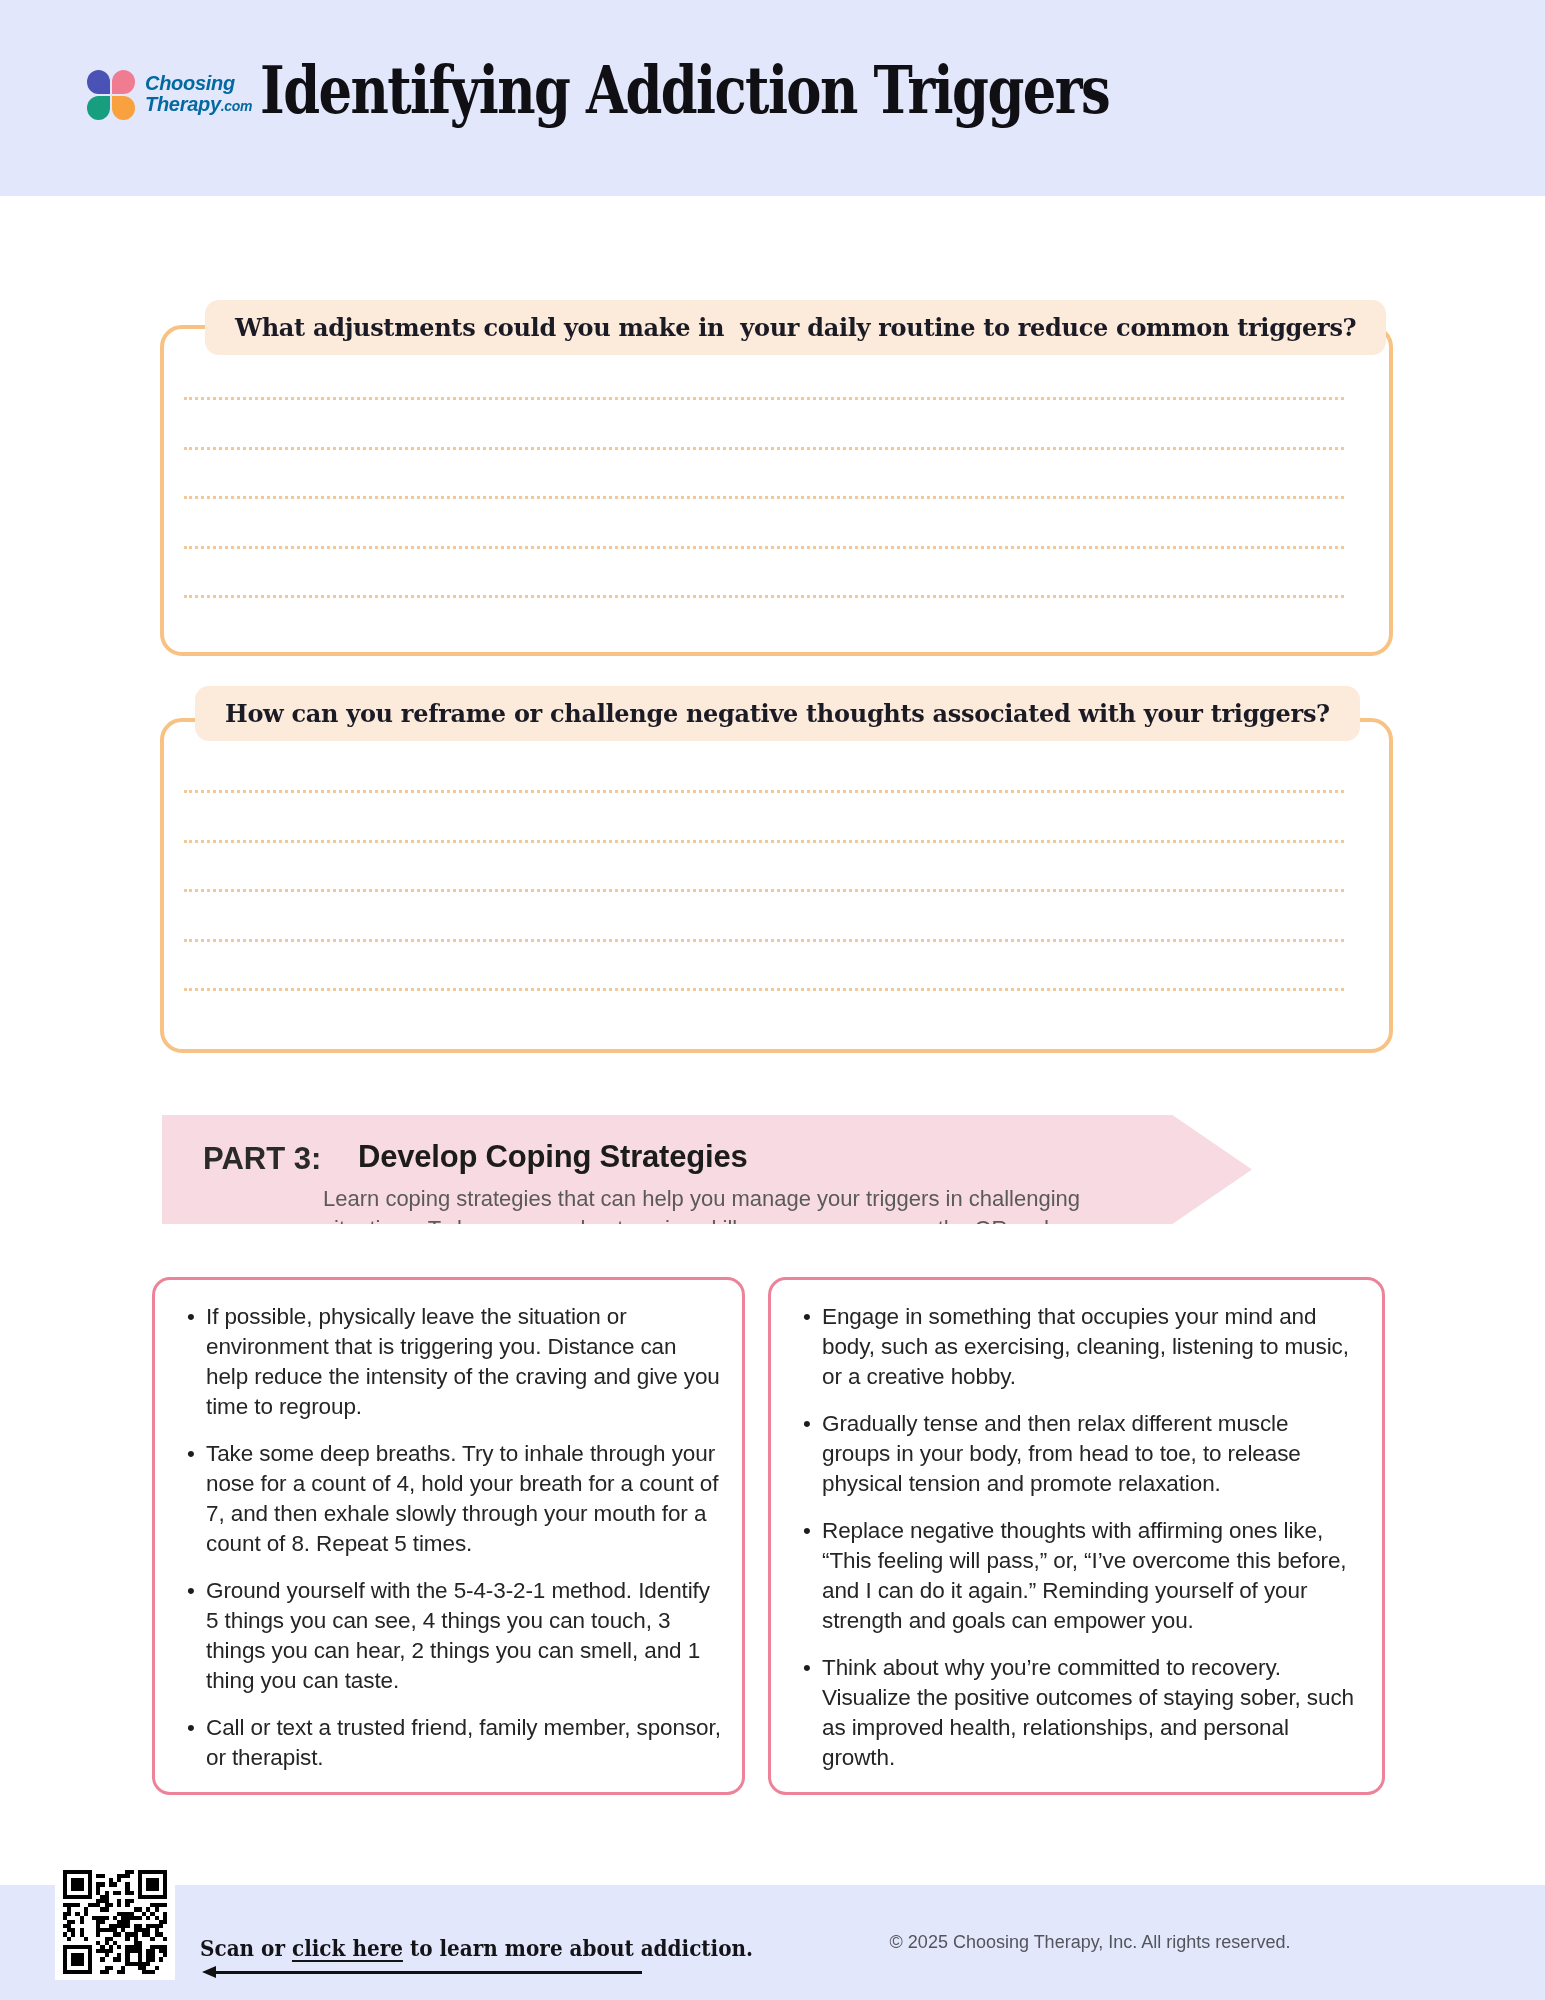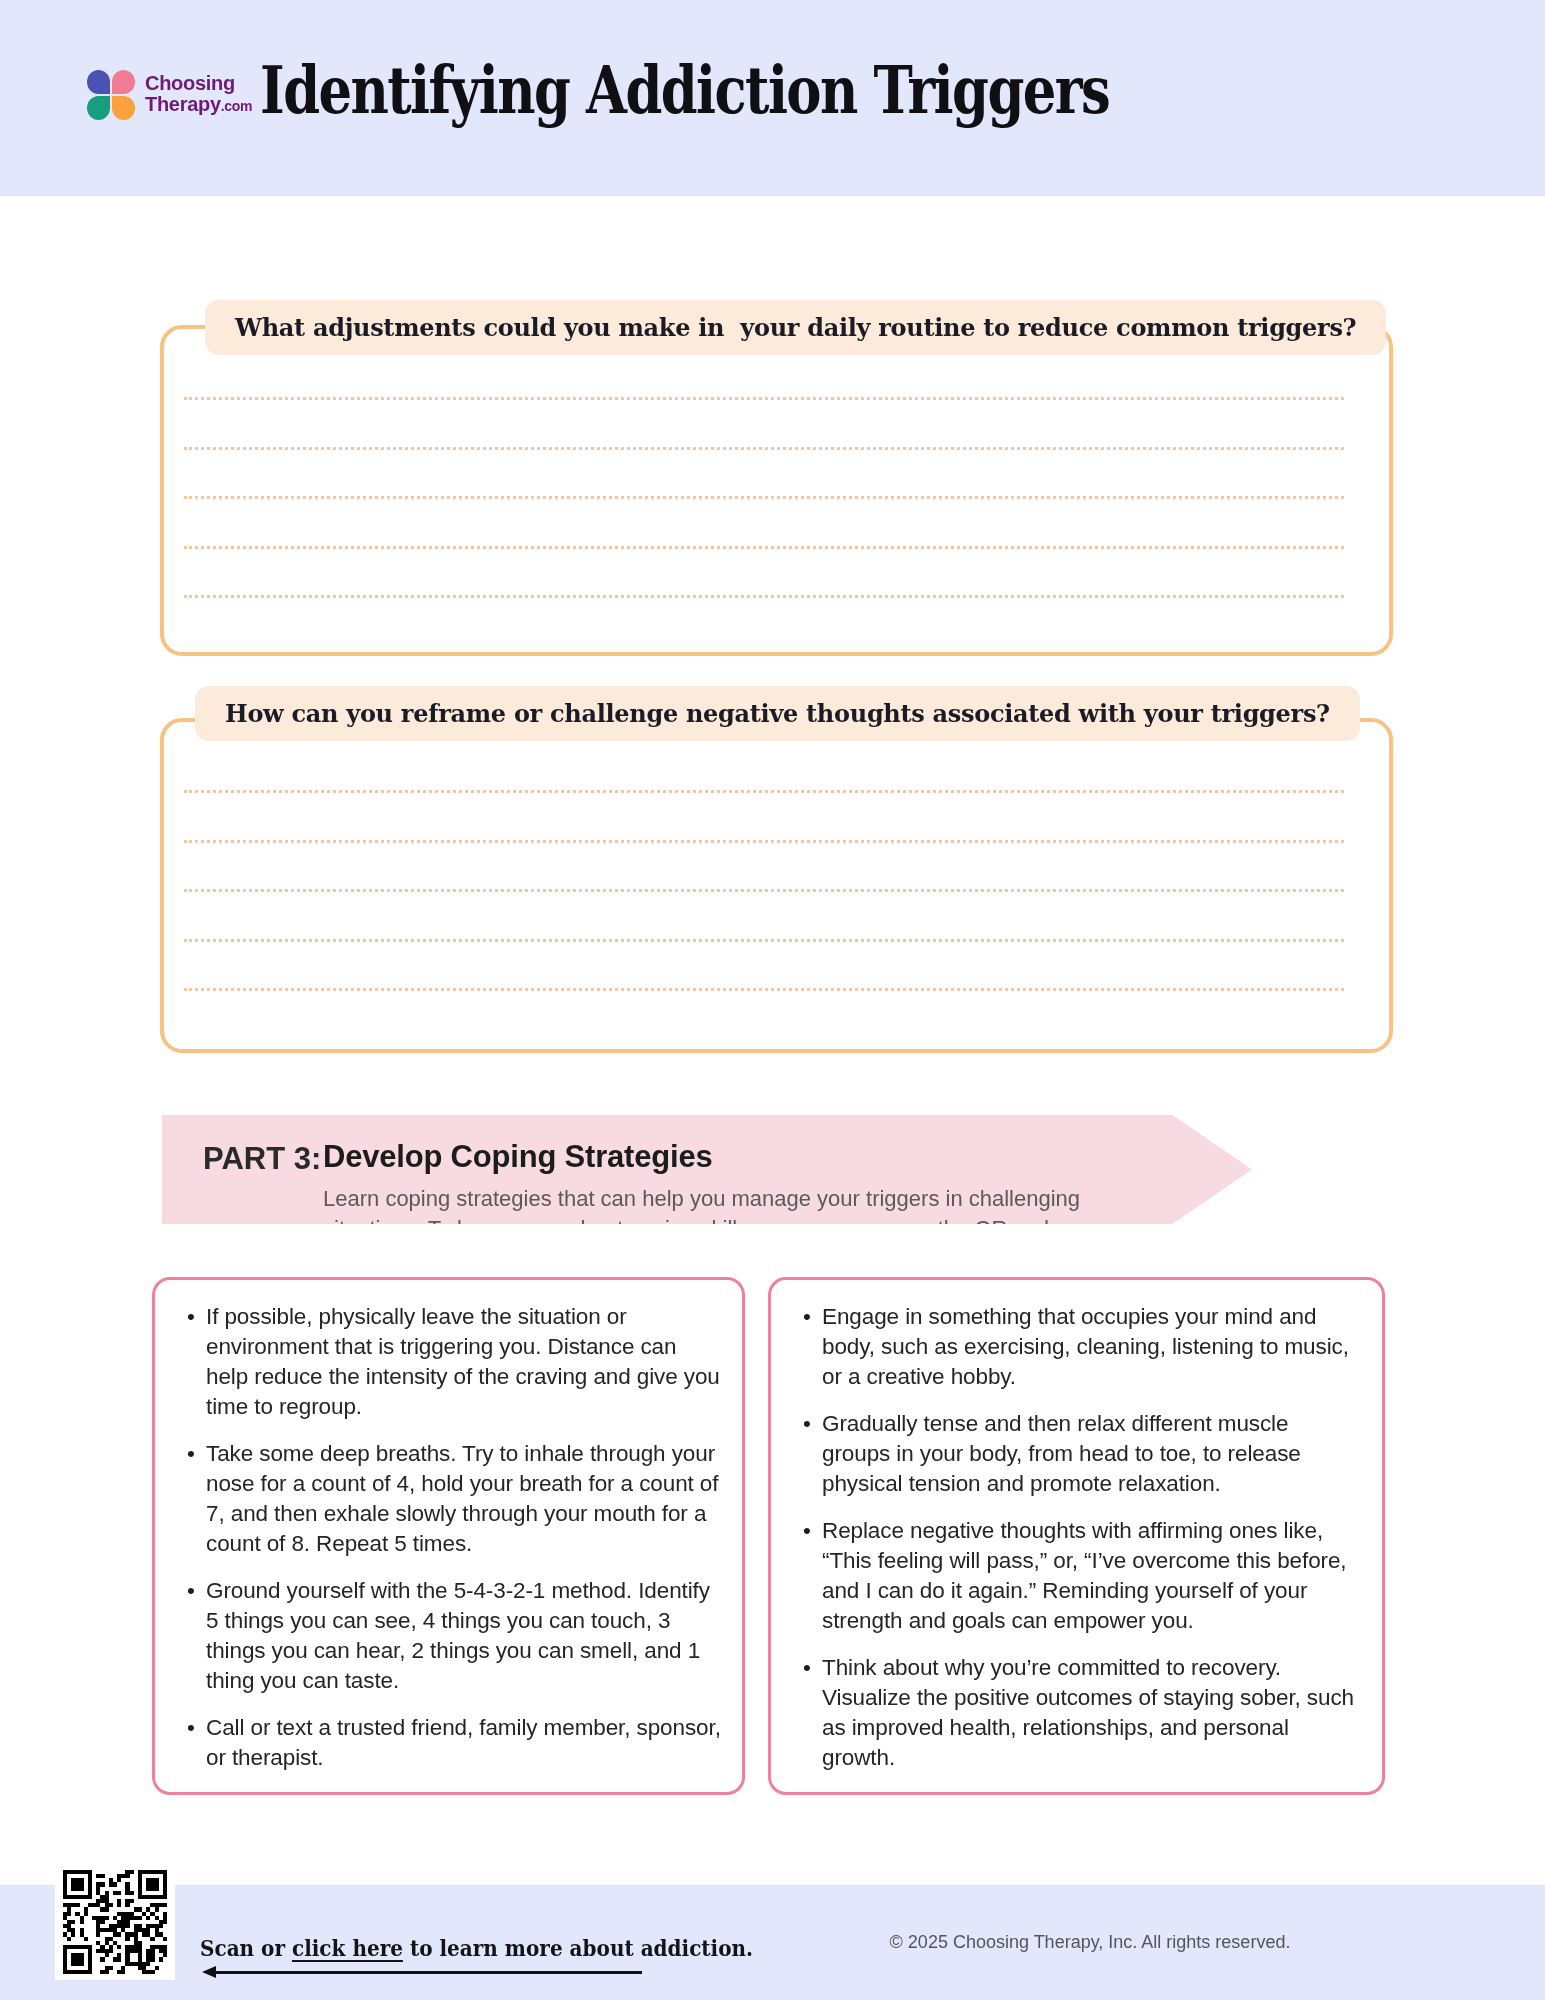--- a/index.html
+++ b/index.html
@@ -8,21 +8,21 @@
 
   
   .band{position:absolute;left:0;top:0;width:1545px;height:196px;background:#E3E7FB;}
   .logo{position:absolute;left:87px;top:70px;display:flex;align-items:center;gap:10px;}
   .logo-mark{position:relative;width:48px;height:50px;}
   .petal{position:absolute;width:23px;height:24px;}
   .petal.tl{left:0;top:0;background:#4A52B5;border-radius:55% 55% 0 55%;}
   .petal.tr{right:0;top:0;background:#F07C92;border-radius:55% 55% 55% 0;}
   .petal.bl{left:0;bottom:0;background:#169E7F;border-radius:55% 0 55% 55%;}
   .petal.br{right:0;bottom:0;background:#F9A13E;border-radius:0 55% 55% 55%;}
-  .logo-text{color:#701a75;font-weight:700;font-size:20px;line-height:21px;letter-spacing:-0.3px;}
+  .logo-text{color:#0369a1;font-weight:700;font-size:20px;line-height:21px;letter-spacing:-0.3px;font-style:italic;}
   .logo-text .com{font-size:14px;font-weight:700;}
   h1.title{position:absolute;left:130px;top:36px;width:1080px;margin:15px;text-align:center;
            font-family:"DejaVu Serif", serif;font-weight:700;font-size:66px;color:#101014;
            letter-spacing:-2px;white-space:nowrap;}
   h1.title .squish{display:inline-block;transform:scaleX(0.80);transform-origin:center;}
 
   
   .qbox{position:absolute;left:160px;width:1225px;border:4px solid #F7C283;border-radius:22px;background:#ffffff;}
   .qbox1{top:325px;height:323px;}
   .qbox2{top:718px;height:327px;}
@@ -32,21 +32,21 @@
   .qtab2{left:195px;top:686px;}
   .qtab span{font-family:"DejaVu Serif", serif;font-weight:700;font-size:24px;color:#1B1B26;
              letter-spacing:-0.3px;white-space:pre;}
   .qline{position:absolute;left:20px;right:45px;height:0;border-bottom:3px dotted #F2C89B;}
 
   
   .part-banner{position:absolute;left:162px;top:1115px;width:1090px;height:109px;background:#F8DAE2;
                clip-path:polygon(0 0, 92.7% 0, 100% 50%, 92.7% 100%, 0 100%);}
   .part-label{position:absolute;left:41px;top:26px;font-size:31px;font-weight:700;color:#2A2A2A;}
   .part-right{position:absolute;left:161px;top:24px;width:760px;}
-  .part-heading{font-size:31px;font-weight:700;color:#1C1C1C;letter-spacing:-0.2px;}
+  .part-heading{font-size:31px;font-weight:700;color:#1C1C1C;letter-spacing:-0.2px;margin-left:35px;}
   .part-desc{margin-top:9px;font-size:22px;line-height:30px;color:#5A5A5A;}
 
   
   .sbox{position:absolute;top:1277px;height:518px;border:3px solid #EC8398;border-radius:18px;
         background:#ffffff;box-sizing:border-box;padding:22px 20px 0 32px;}
   .sbox.left{left:152px;width:593px;}
   .sbox.right{left:768px;width:617px;}
   .bullet-item{position:relative;padding-left:19px;margin-bottom:17px;
                font-size:22.5px;line-height:30px;color:#252525;letter-spacing:-0.1px;}
   .bullet-dot{position:absolute;left:0;top:0;color:#1d1d1d;}

